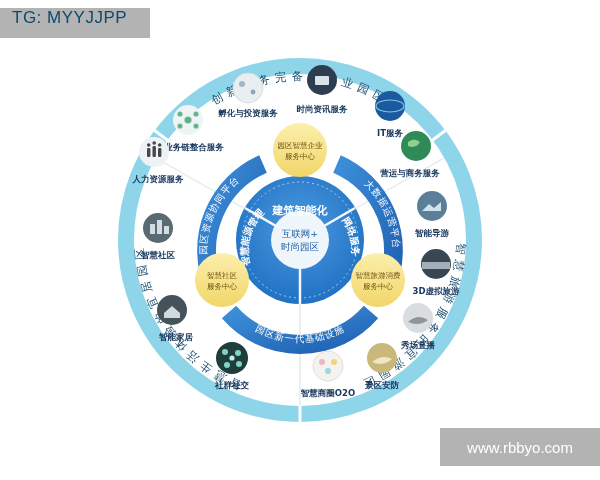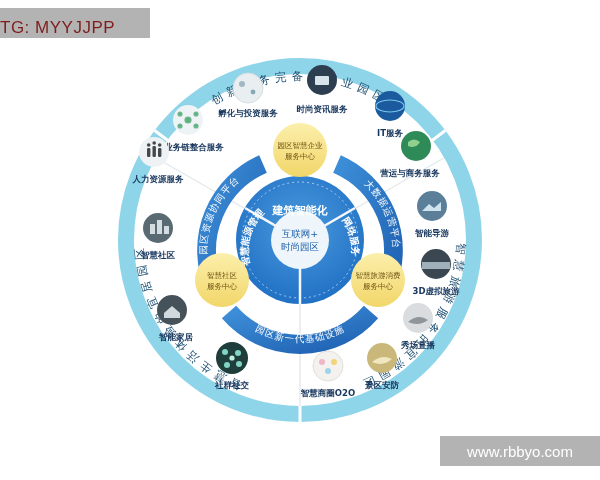--- a/index.html
+++ b/index.html
@@ -16,26 +16,26 @@
     background:#f0f0f0;
   }
   .white-card{
     position:absolute;left:96px;top:28px;width:408px;height:424px;
     background:#ffffff;
   }
 
   
   .tg-bar{
     position:absolute;left:0;top:8px;width:150px;height:30px;
-    background:#b3b3b3;display:flex;align-items:flex-end;
-    box-sizing:border-box;
-    color:#7f1d1d;font-size:17px;letter-spacing:.5px;
+    background:#b3b3b3;display:flex;align-items:flex-start;
+    padding-left:12px;box-sizing:border-box;
+    color:#0c4a6e;font-size:17px;letter-spacing:.5px;
   }
   .url-bar{
-    position:absolute;right:0;bottom:14px;width:160px;height:30px;
+    position:absolute;right:0;bottom:14px;width:160px;height:38px;
     background:#b3b3b3;display:flex;align-items:center;justify-content:center;
     color:#ffffff;font-size:15px;
   }
 
   
   #diagram{position:absolute;left:96px;top:28px;}
   text{font-family:"DejaVu Sans","Liberation Sans",sans-serif;}
 </style>
 </head>
 <body>

